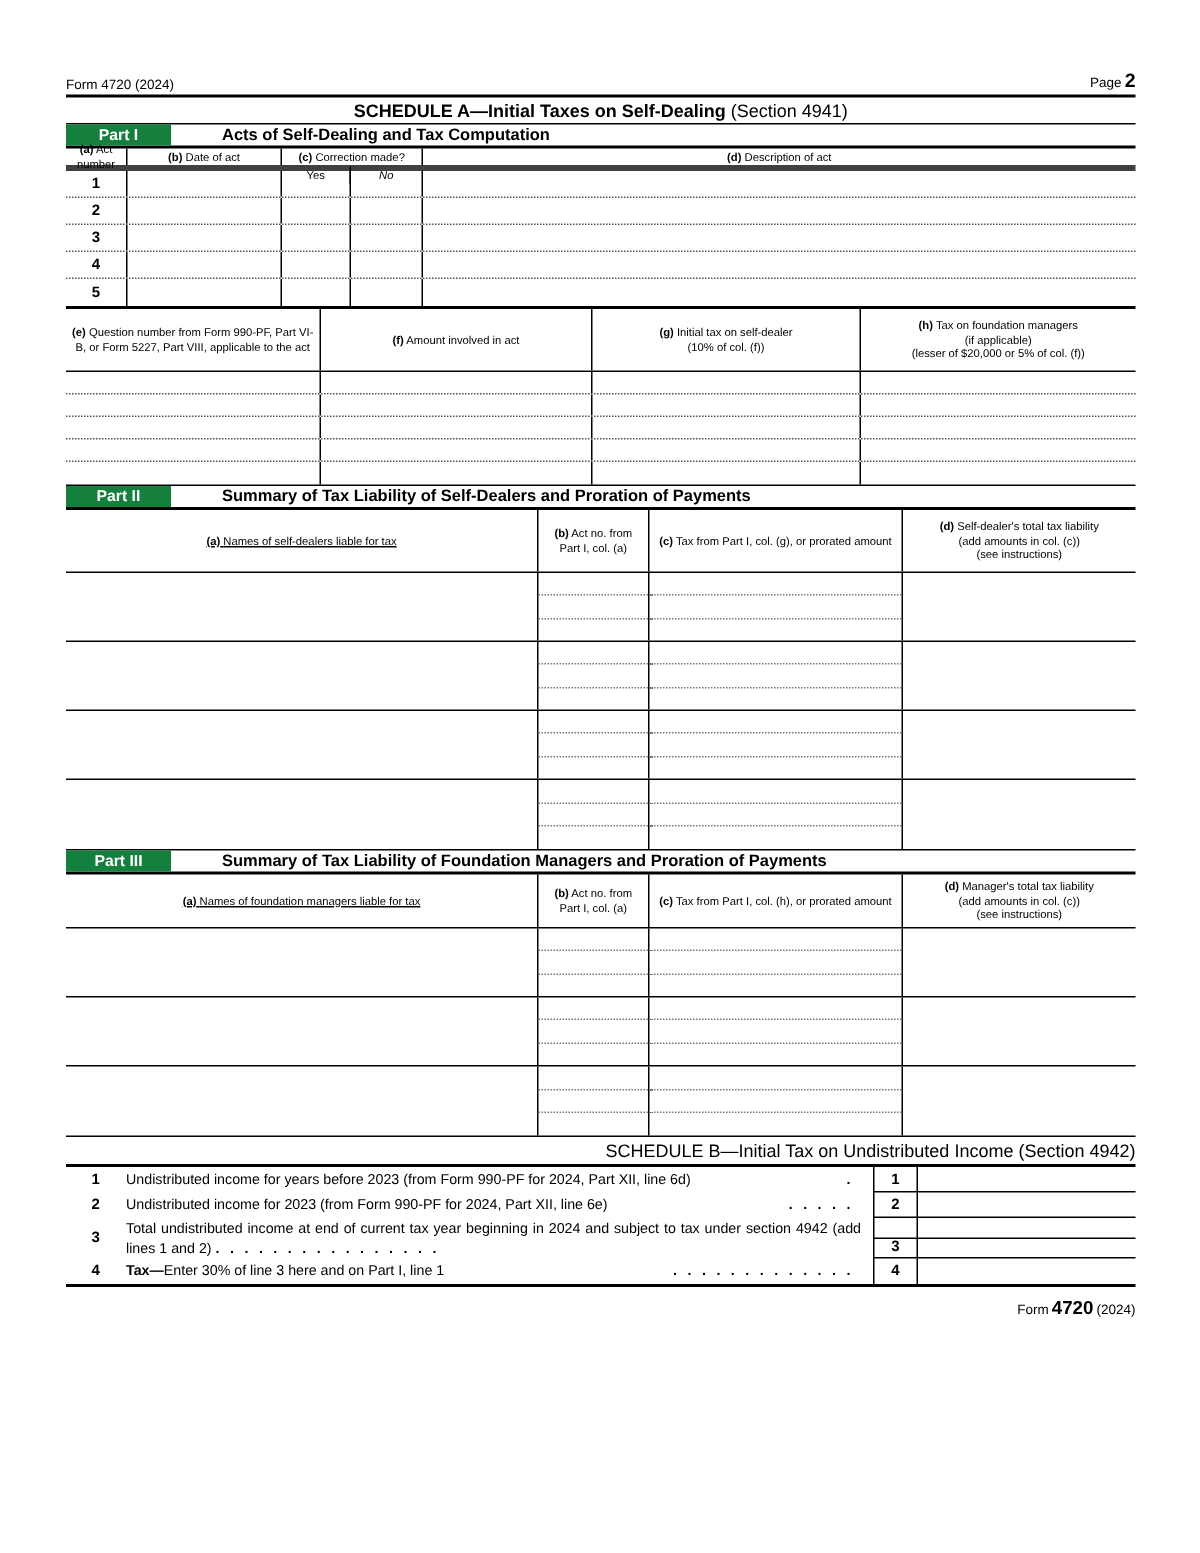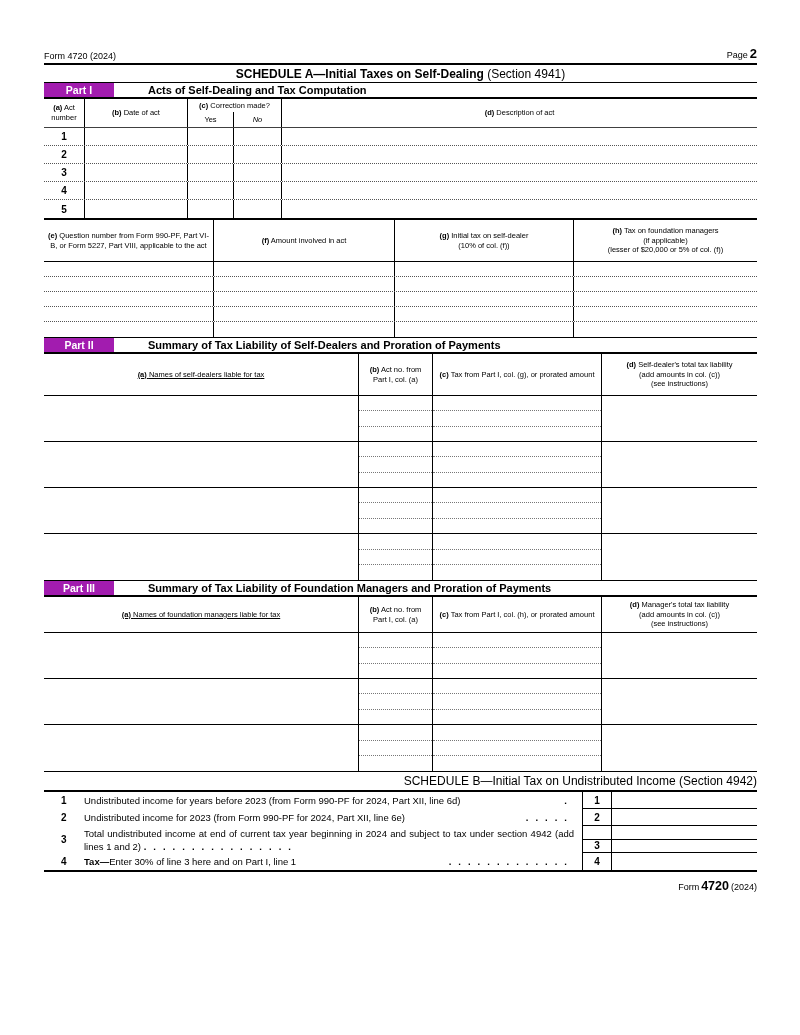--- a/index.html
+++ b/index.html
@@ -18,33 +18,33 @@
   .hdr-right { font-size:9px; }
   .hdr-right b { font-size:13px; margin-left:2px; }
 
   
   .schtitle { text-align:center; font-size:12px; padding:2px 0 1px; }
   .schtitle .b { font-weight:bold; }
 
   
   .partbar { display:flex; align-items:stretch; border-top:1px solid #000;
              border-bottom:2px solid #000; height:17px; }
-  .plabel { background:#a21caf; color:#fff; font-weight:bold; font-size:10.5px;
+  .plabel { background:#15803d; color:#fff; font-weight:bold; font-size:10.5px;
             min-width:70px; padding:0 7px; display:flex; align-items:center;
             justify-content:center; }
   .ptitle { font-weight:bold; font-size:11px; margin-left:34px;
             display:flex; align-items:center; }
 
   .hcell { display:flex; flex-direction:column; align-items:center;
            justify-content:center; text-align:center; padding:1px 3px;
            font-size:7.5px; line-height:1.3; }
   .vr { border-right:1px solid #000; }
 
   
-  .p1h { display:flex; height:29px; border-bottom:1px solid #404040; }
+  .p1h { display:flex; height:15px; border-bottom:4px solid #404040; }
   .p1h-a { width:41px; }
   .p1h-b { width:103px; }
   .p1h-c { width:94px; display:flex; flex-direction:column; padding:0; }
   .p1h-c-top { height:13px; display:flex; align-items:center; justify-content:center; }
   .p1h-c-bot { flex:1; display:flex; }
   .p1h-yes { width:46px; border-right:1px solid #000; display:flex; align-items:center; justify-content:center; }
   .p1h-no  { flex:1; display:flex; align-items:center; justify-content:center;font-style:italic; }
   .p1h-d { flex:1; }
 
   .p1rows { border-bottom:2px solid #000; }

